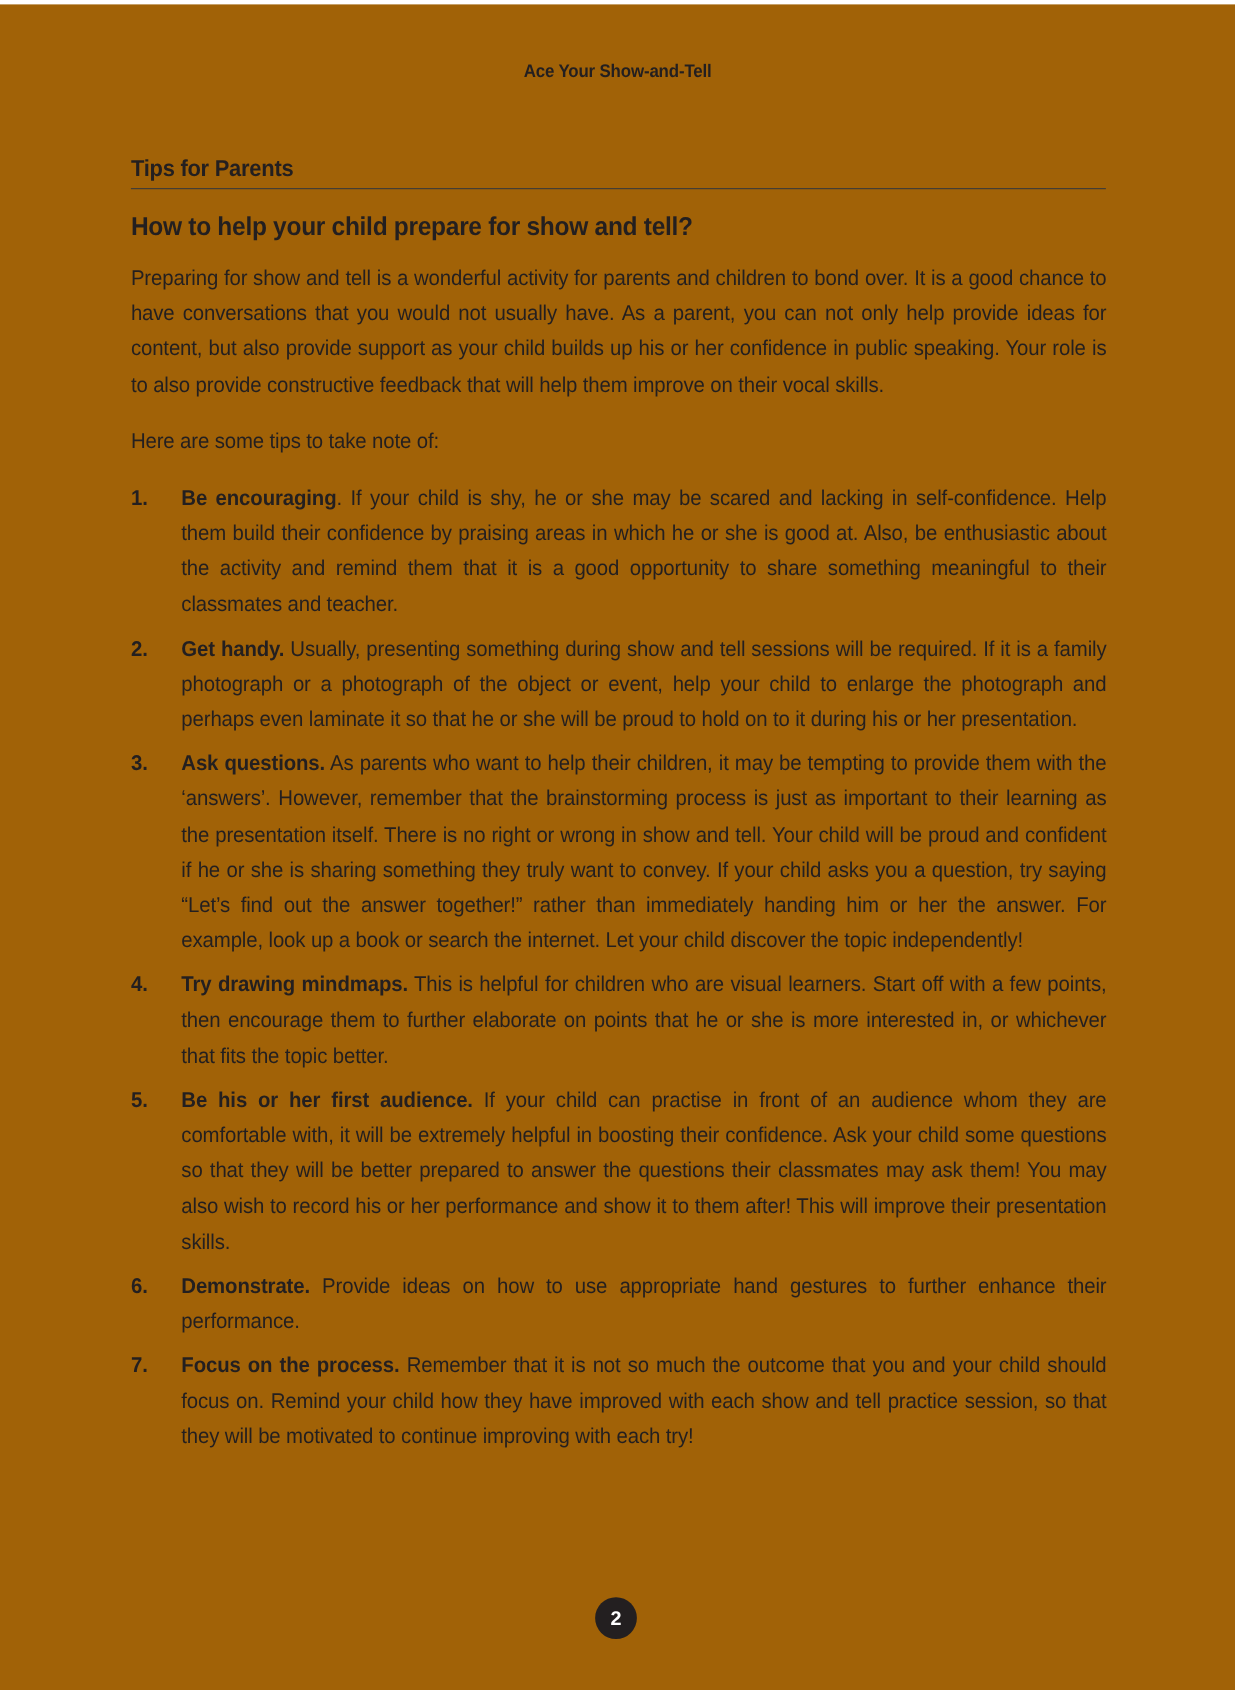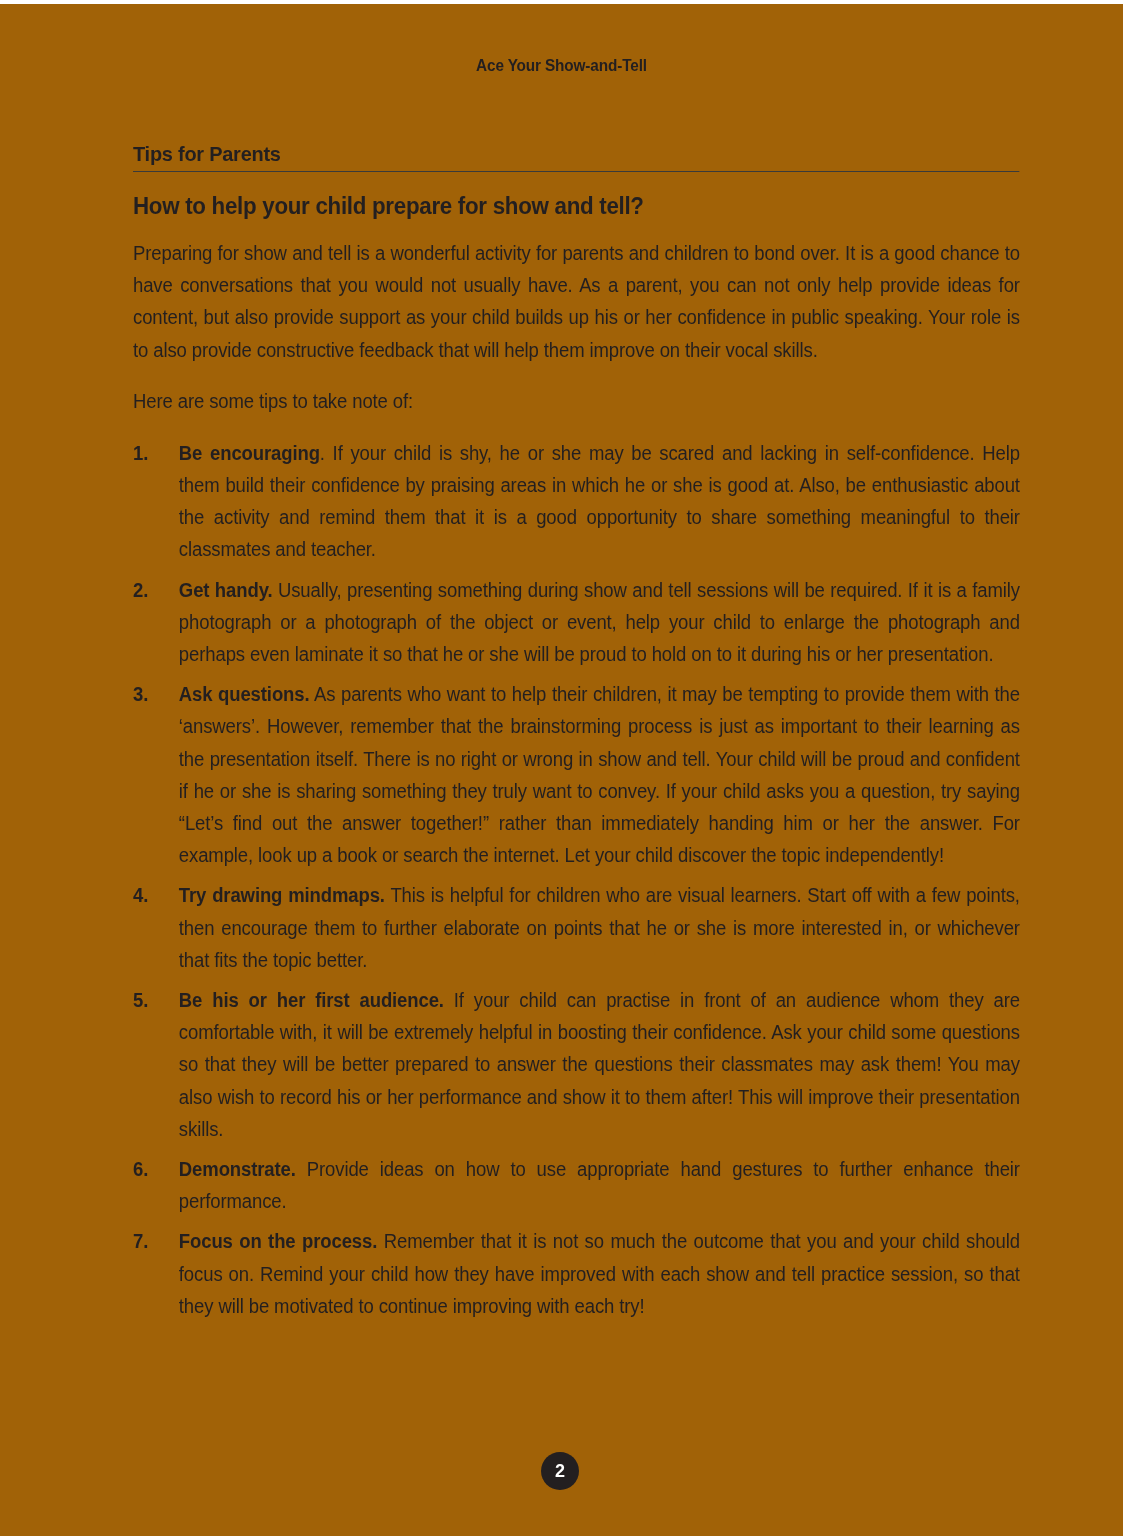--- a/index.html
+++ b/index.html
@@ -30,21 +30,21 @@
     font-weight: bold;
     letter-spacing: -0.15px;
     color: #231f20;
     transform: scaleX(0.93);
     transform-origin: center top;
   }
 
   
   .content {
     position: absolute;
-    left: 133px;
+    left: 119px;
     top: 138px;
     width: 887px;
   }
 
   .section-label {
     font-size: 21px;
     font-weight: bold;
     color: #231f20;
     letter-spacing: -0.25px;
     padding-bottom: 5px;

